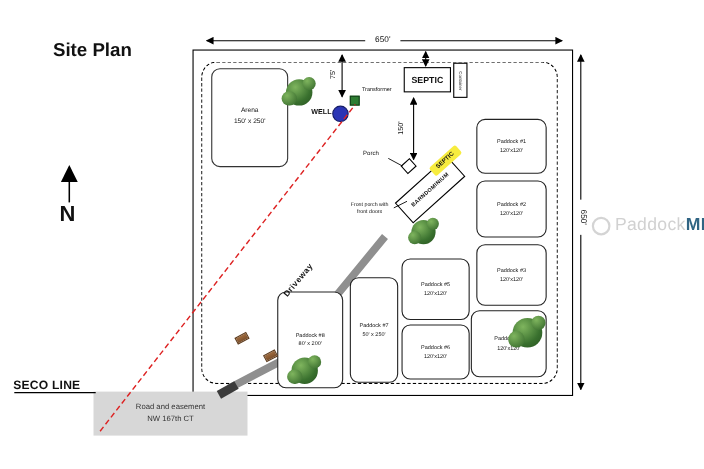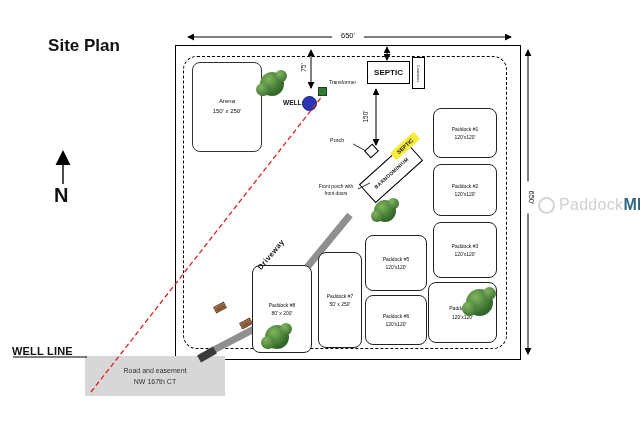--- a/index.html
+++ b/index.html
@@ -95,21 +95,21 @@
 </style>
 </head>
 <body>
 
 <div id="canvas">
 
   <div class="title-block">
     <div>Site Plan</div>
   </div>
   <div class="north-label">N</div>
-  <div class="seco-label">WELL LINE</div>
+  <div class="seco-label">SECO LINE</div>
 
   <div class="feat road">
     <div>Road and easement</div>
     <div>NW 167th CT</div>
   </div>
 
   <div class="plan-outer"></div>
   <div class="plan-inner"></div>
 
   <svg id="svg-under" class="layer">

